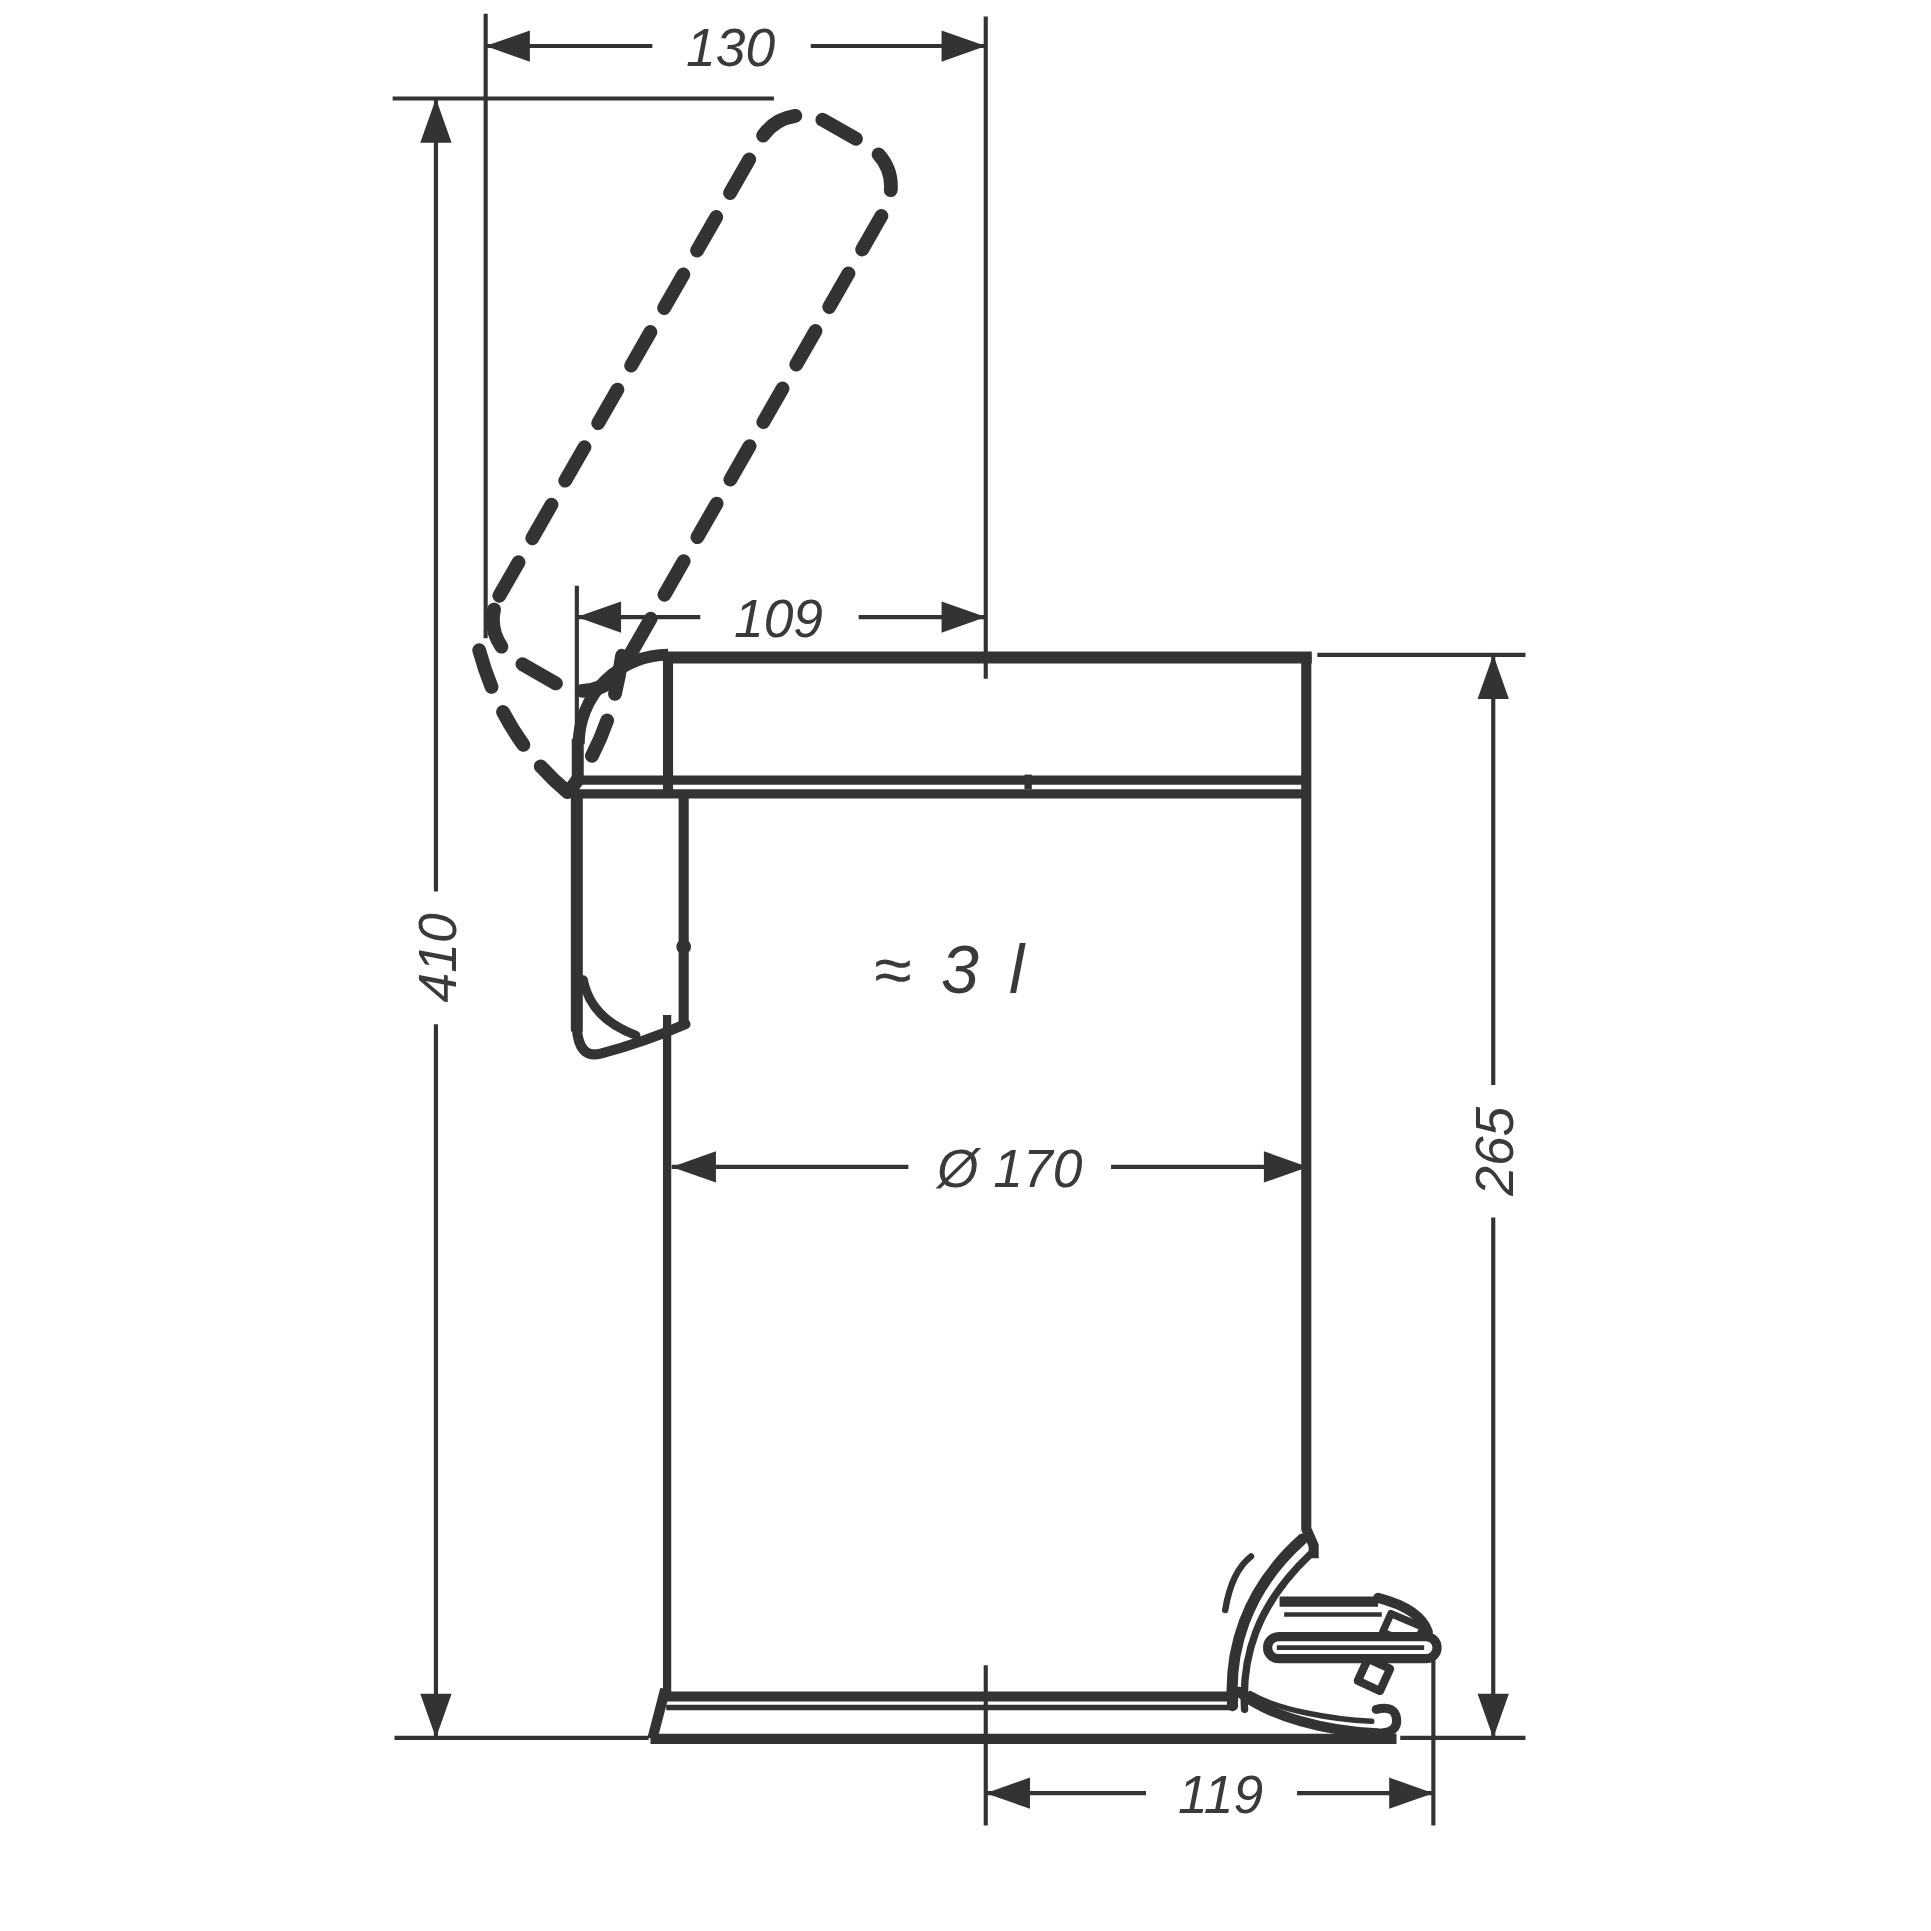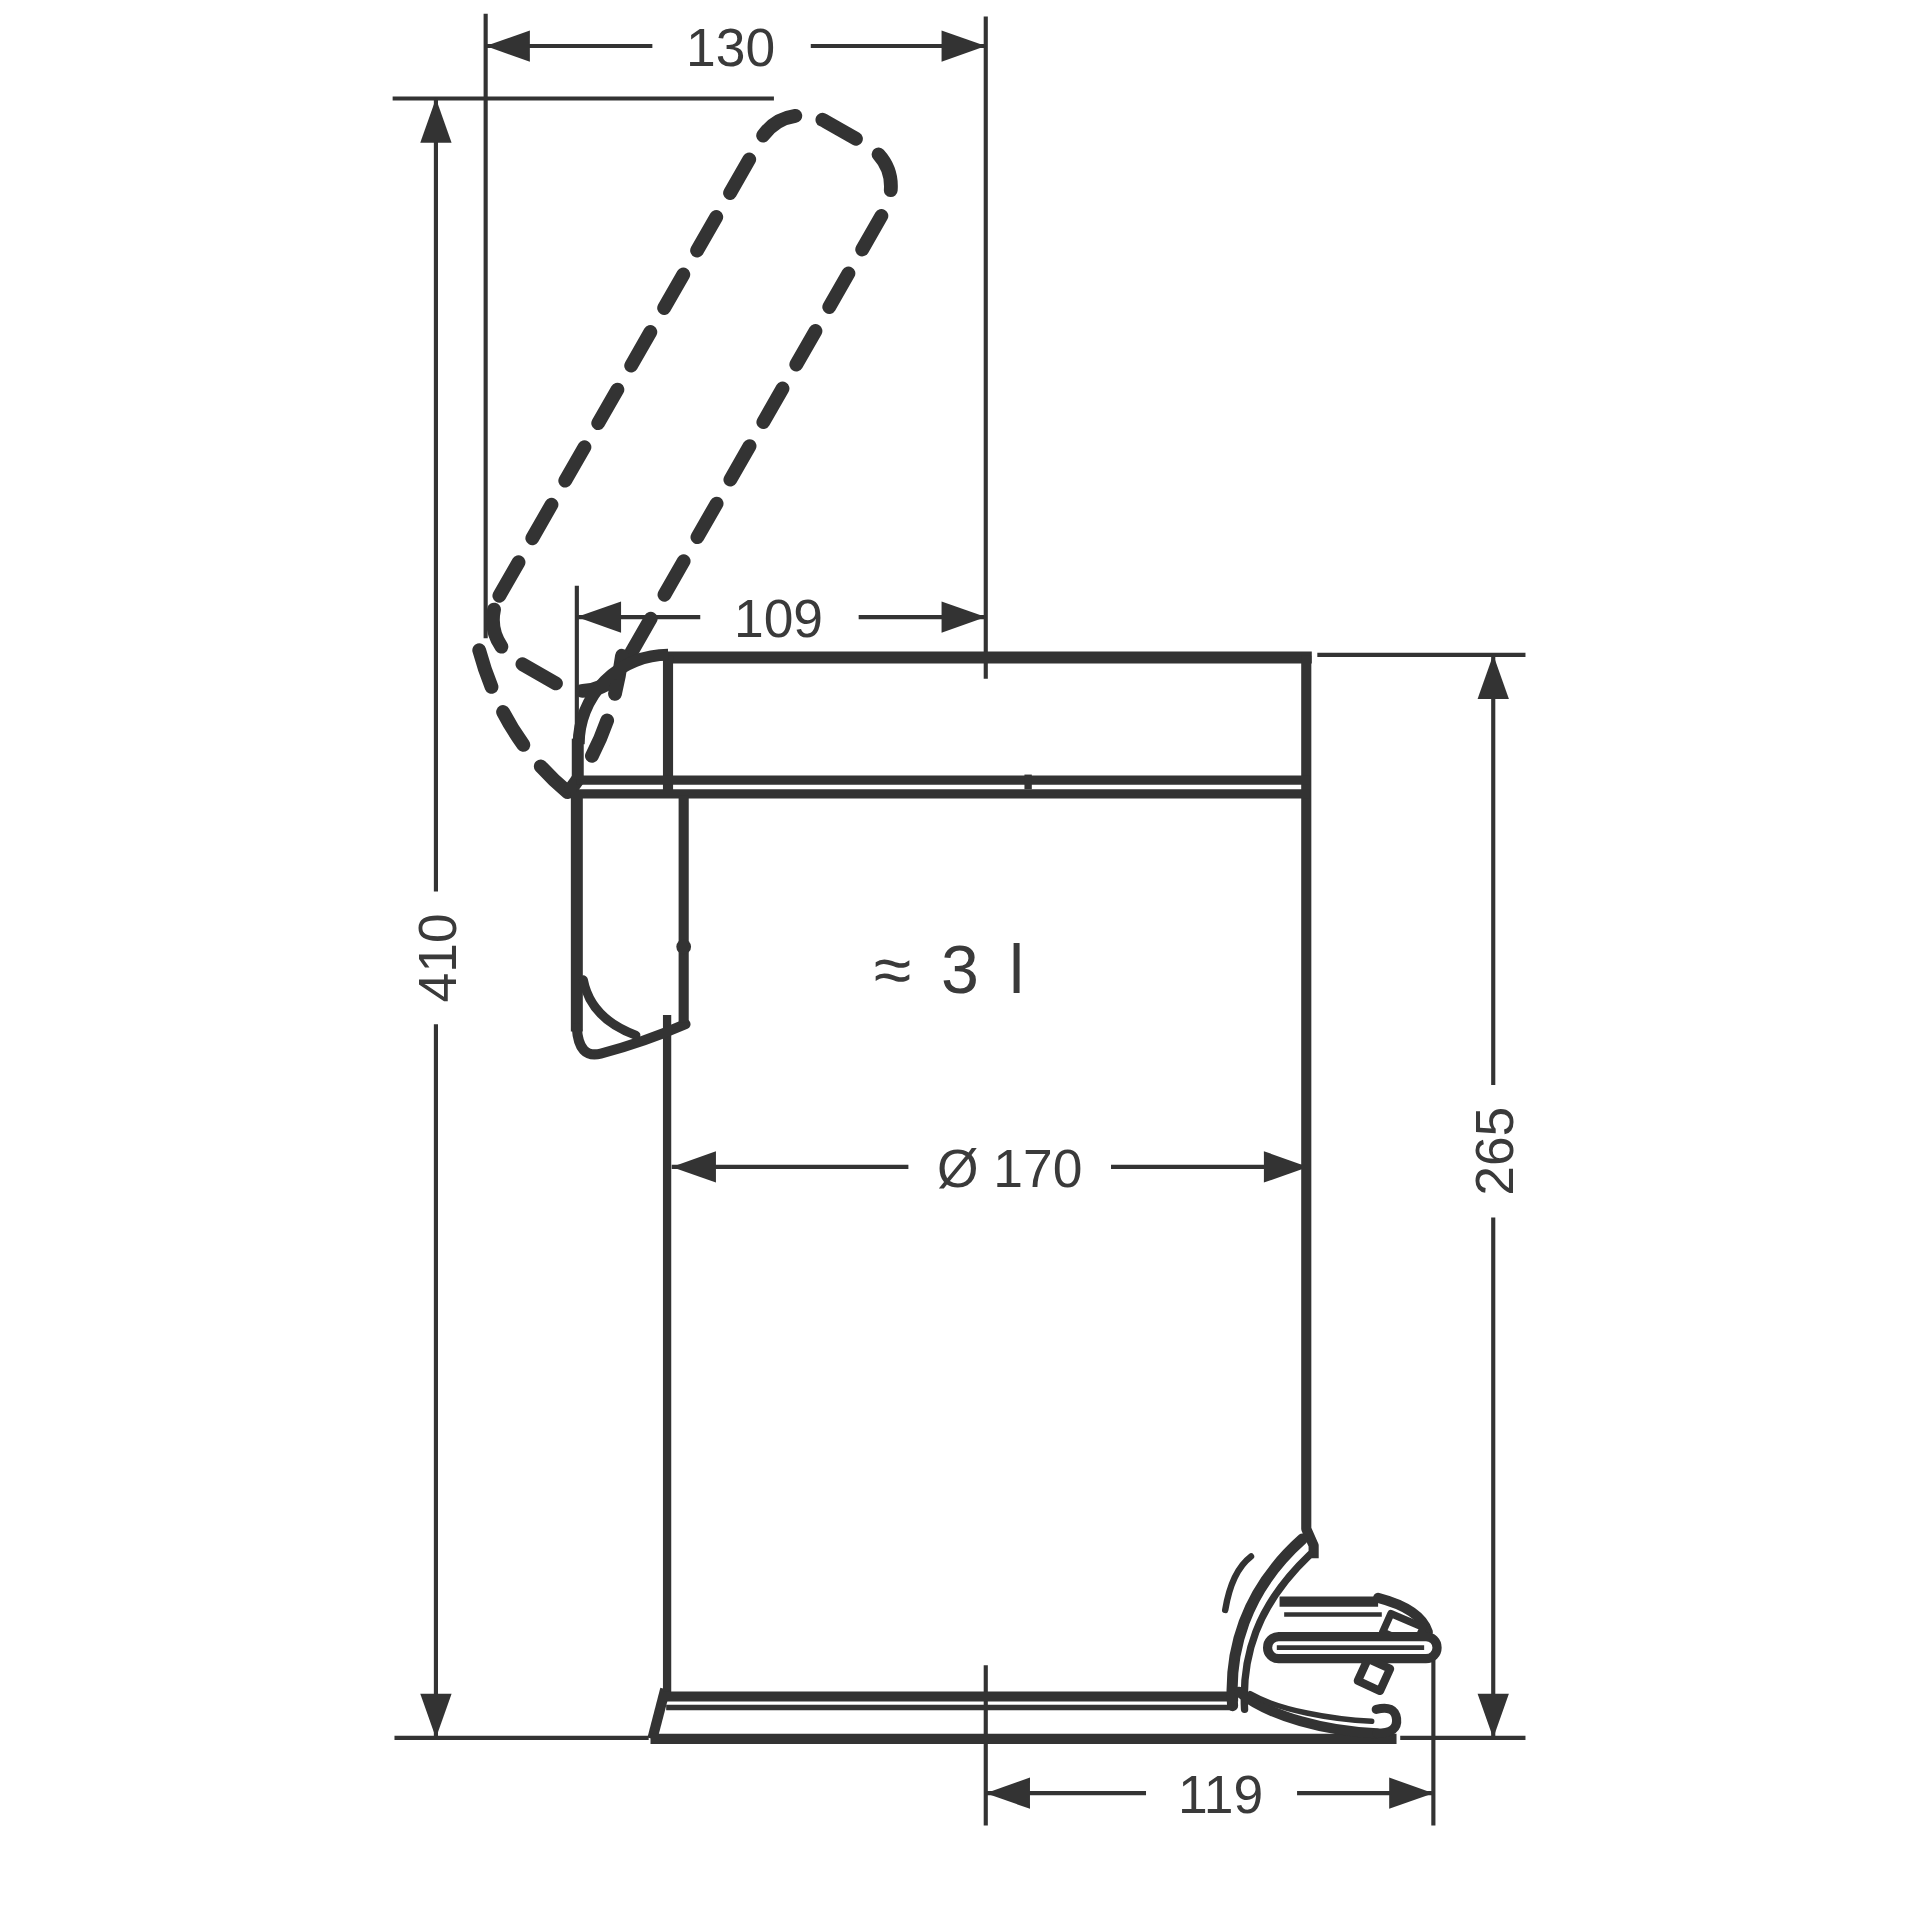--- a/index.html
+++ b/index.html
@@ -1,17 +1,17 @@
 <!DOCTYPE html>
 <html style="--ink: #333333; --txt: #3a3a3a; --bg: #ffffff;"><head>
 <meta charset="utf-8">
 <style>
   :root { --ink:#333333; --txt:#3a3a3a; --bg:#ffffff; }
   html,body { margin:0; padding:0; background:var(--bg); }
-  .stage { width:1931px; height:1842px; background:var(--bg); position:relative; }
+  .stage { width:1931px; height:1842px; background:var(--bg); position:relative;font-style:italic; }
   svg { display:block; width:100%; height:100%; }
 
   
   .dl { stroke:var(--ink); stroke-width:4.5; fill:none; stroke-linecap:butt; }
   
   .ah { fill:var(--ink); stroke:none; }
   
   .s  { stroke:var(--ink); fill:none; stroke-linejoin:round; stroke-linecap:butt; }
   .w5 {stroke-width:5;} .w6{stroke-width:6;} .w7{stroke-width:7;} .w8{stroke-width:8;}
   .w9 {stroke-width:9;} .w10{stroke-width:10;} .w11{stroke-width:11;} .w12{stroke-width:12;}

